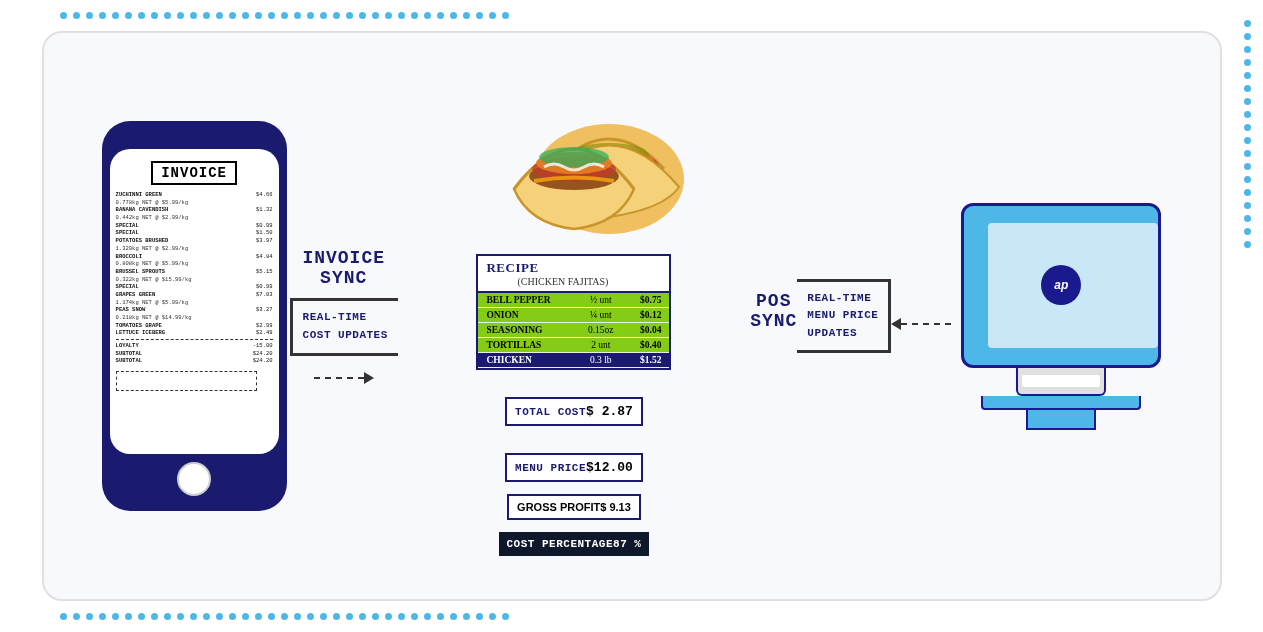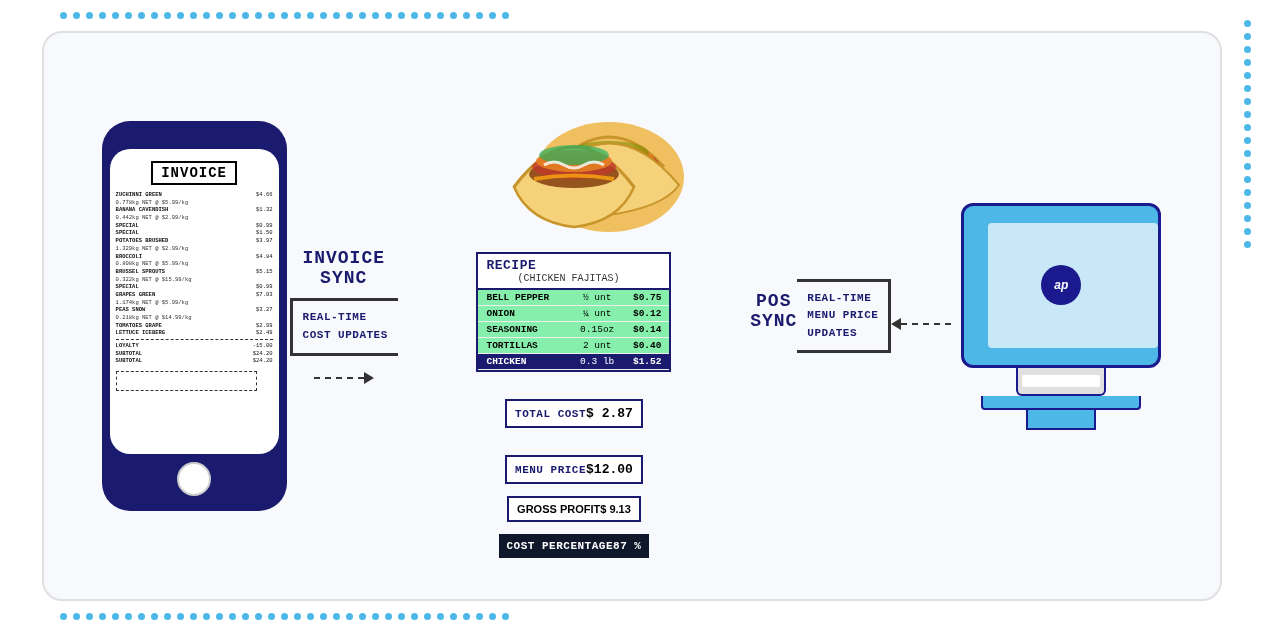--- a/index.html
+++ b/index.html
@@ -179,23 +179,23 @@
       font-weight: bold;
       font-size: 18px;
       text-align: center;
       color: #1a1a6e;
       letter-spacing: 1px;
       margin-bottom: 10px;
     }
 
     .recipe-card {
       border: 2px solid #1a1a6e;
-      background: #86efac;
+      background: #84cc16;
       width: 195px;
-      font-family: Liberation Mono, monospace;
+      font-family: Liberation Serif, serif;
     }
 
     .recipe-header {
       background: #fff;
       border-bottom: 2px solid #1a1a6e;
       padding: 4px 8px;
     }
 
     .recipe-title {
       font-weight: bold;
@@ -598,21 +598,21 @@
           <span class="price">$0.75</span>
         </div>
         <div class="recipe-row">
           <span class="ingredient">ONION</span>
           <span class="qty">¼ unt</span>
           <span class="price">$0.12</span>
         </div>
         <div class="recipe-row">
           <span class="ingredient">SEASONING</span>
           <span class="qty">0.15oz</span>
-          <span class="price">$0.14</span>
+          <span class="price">$0.04</span>
         </div>
         <div class="recipe-row">
           <span class="ingredient">TORTILLAS</span>
           <span class="qty">2 unt</span>
           <span class="price">$0.40</span>
         </div>
         <div class="recipe-row highlighted">
           <span class="ingredient">CHICKEN</span>
           <span class="qty">0.3 lb</span>
           <span class="price">$1.52</span>

